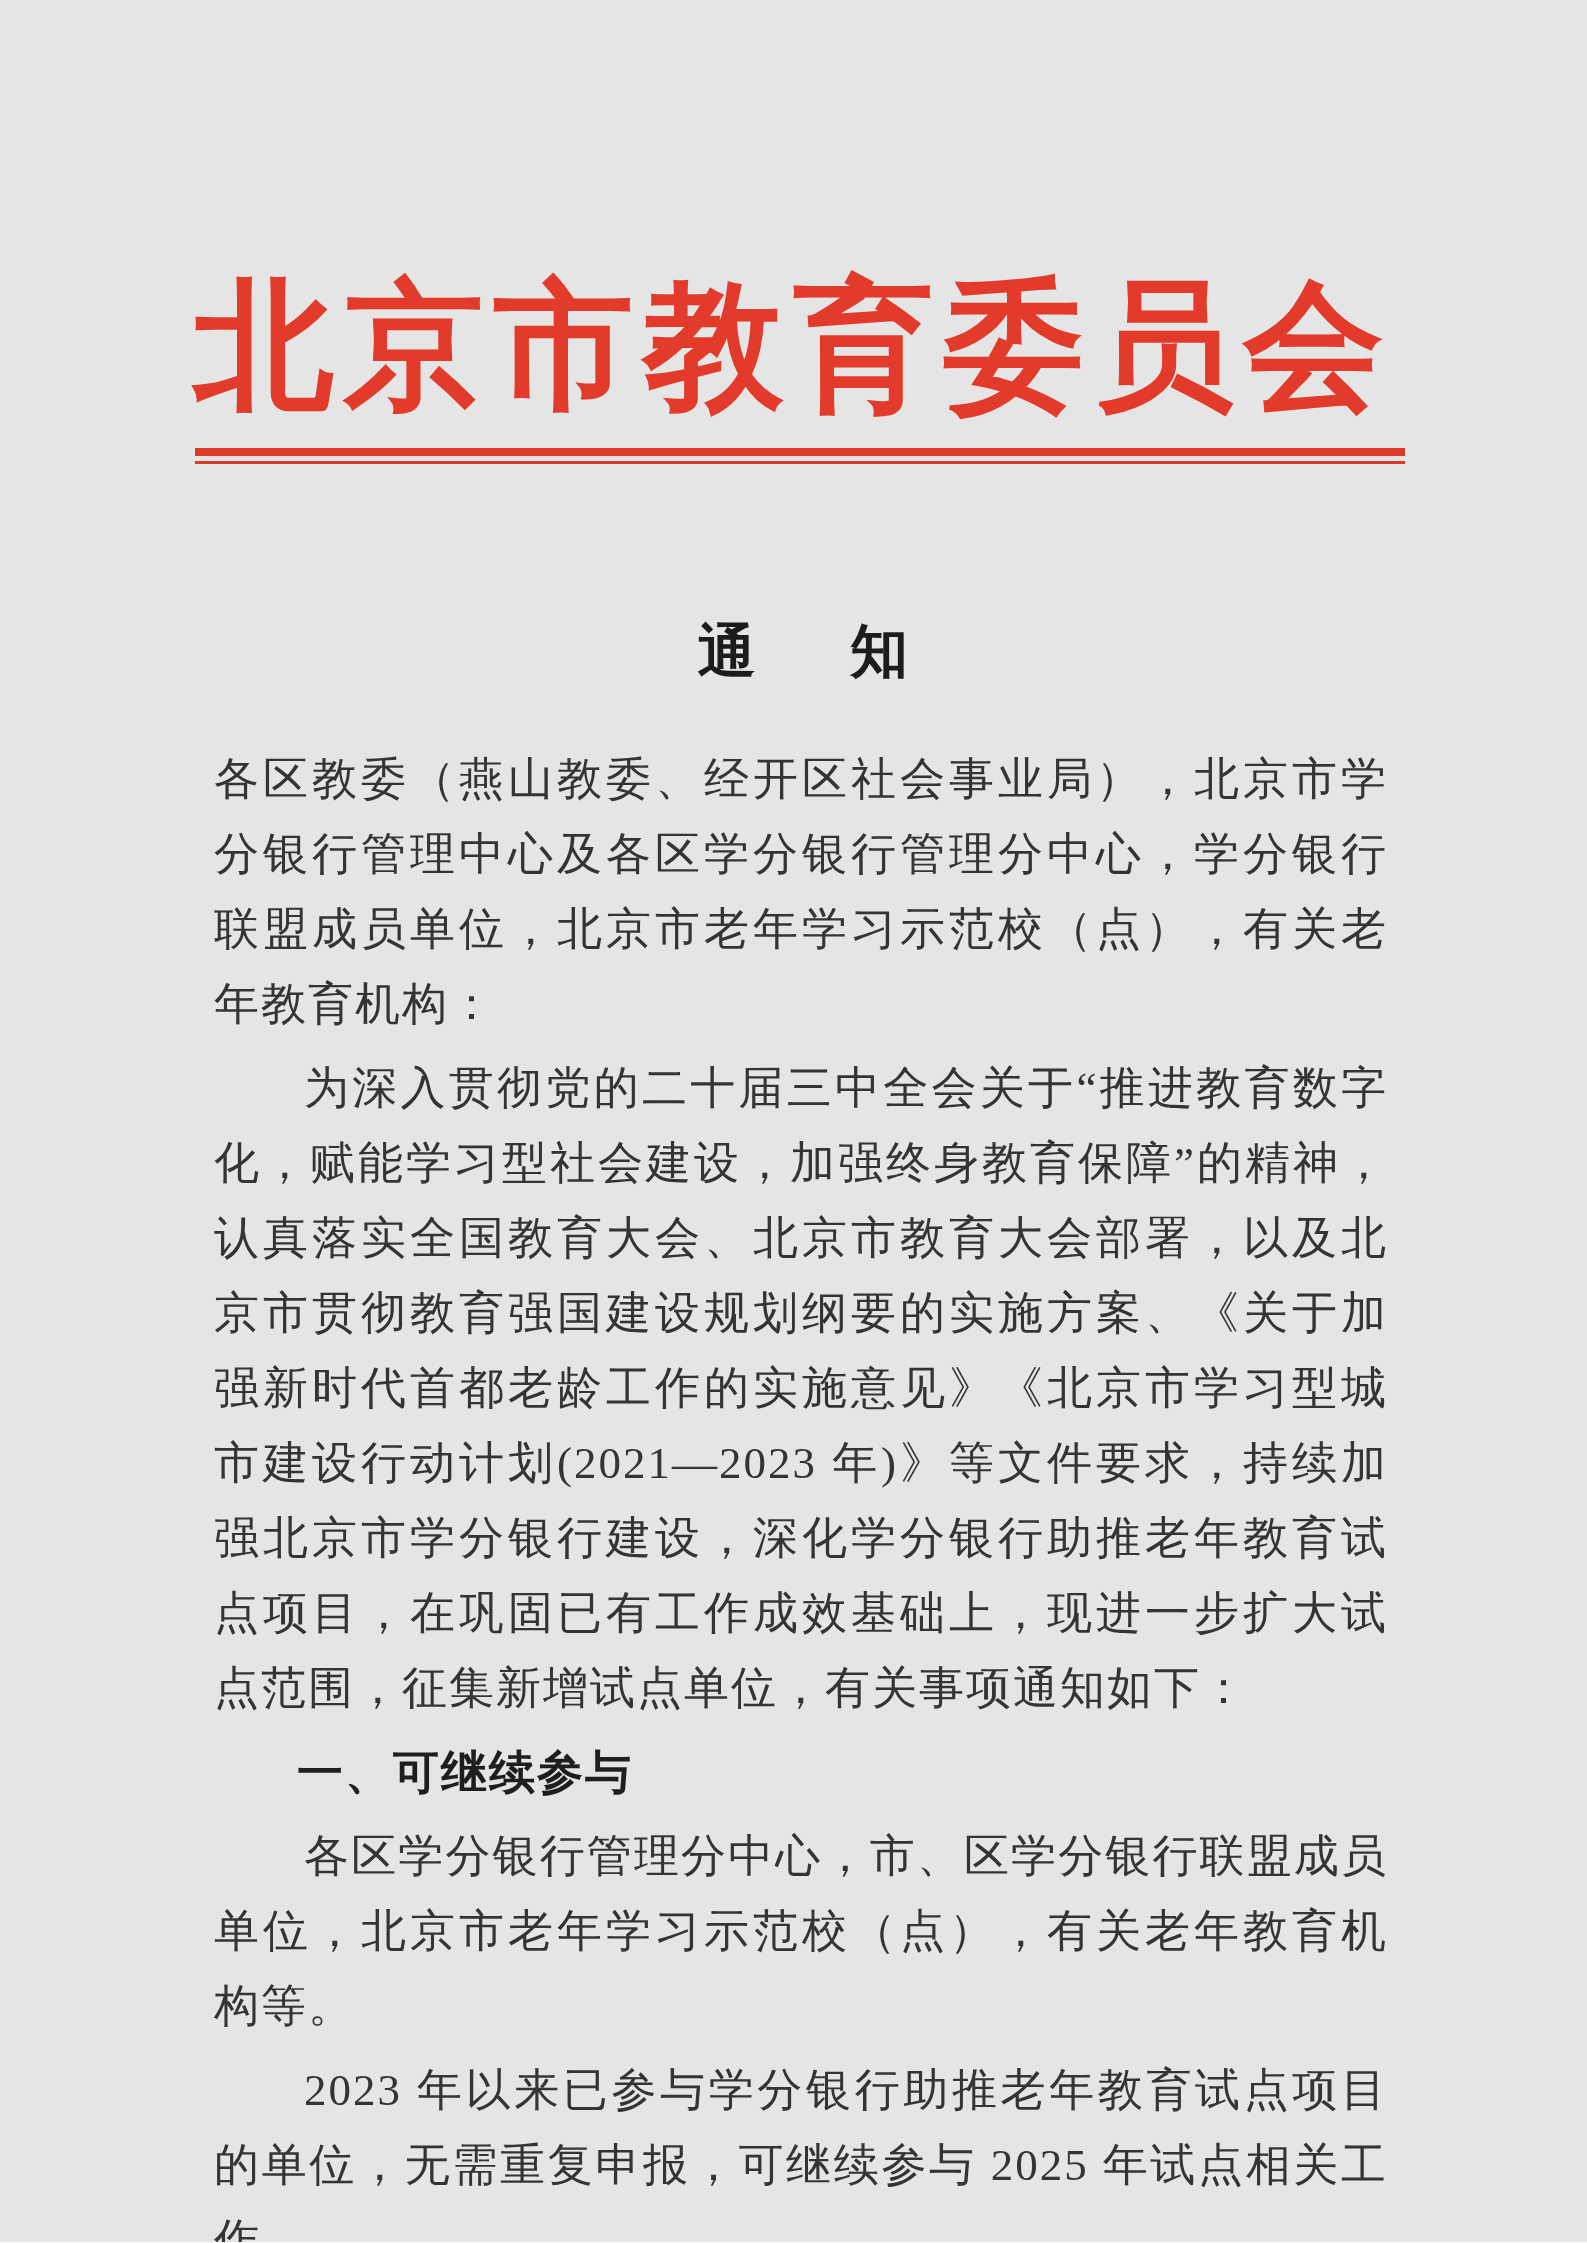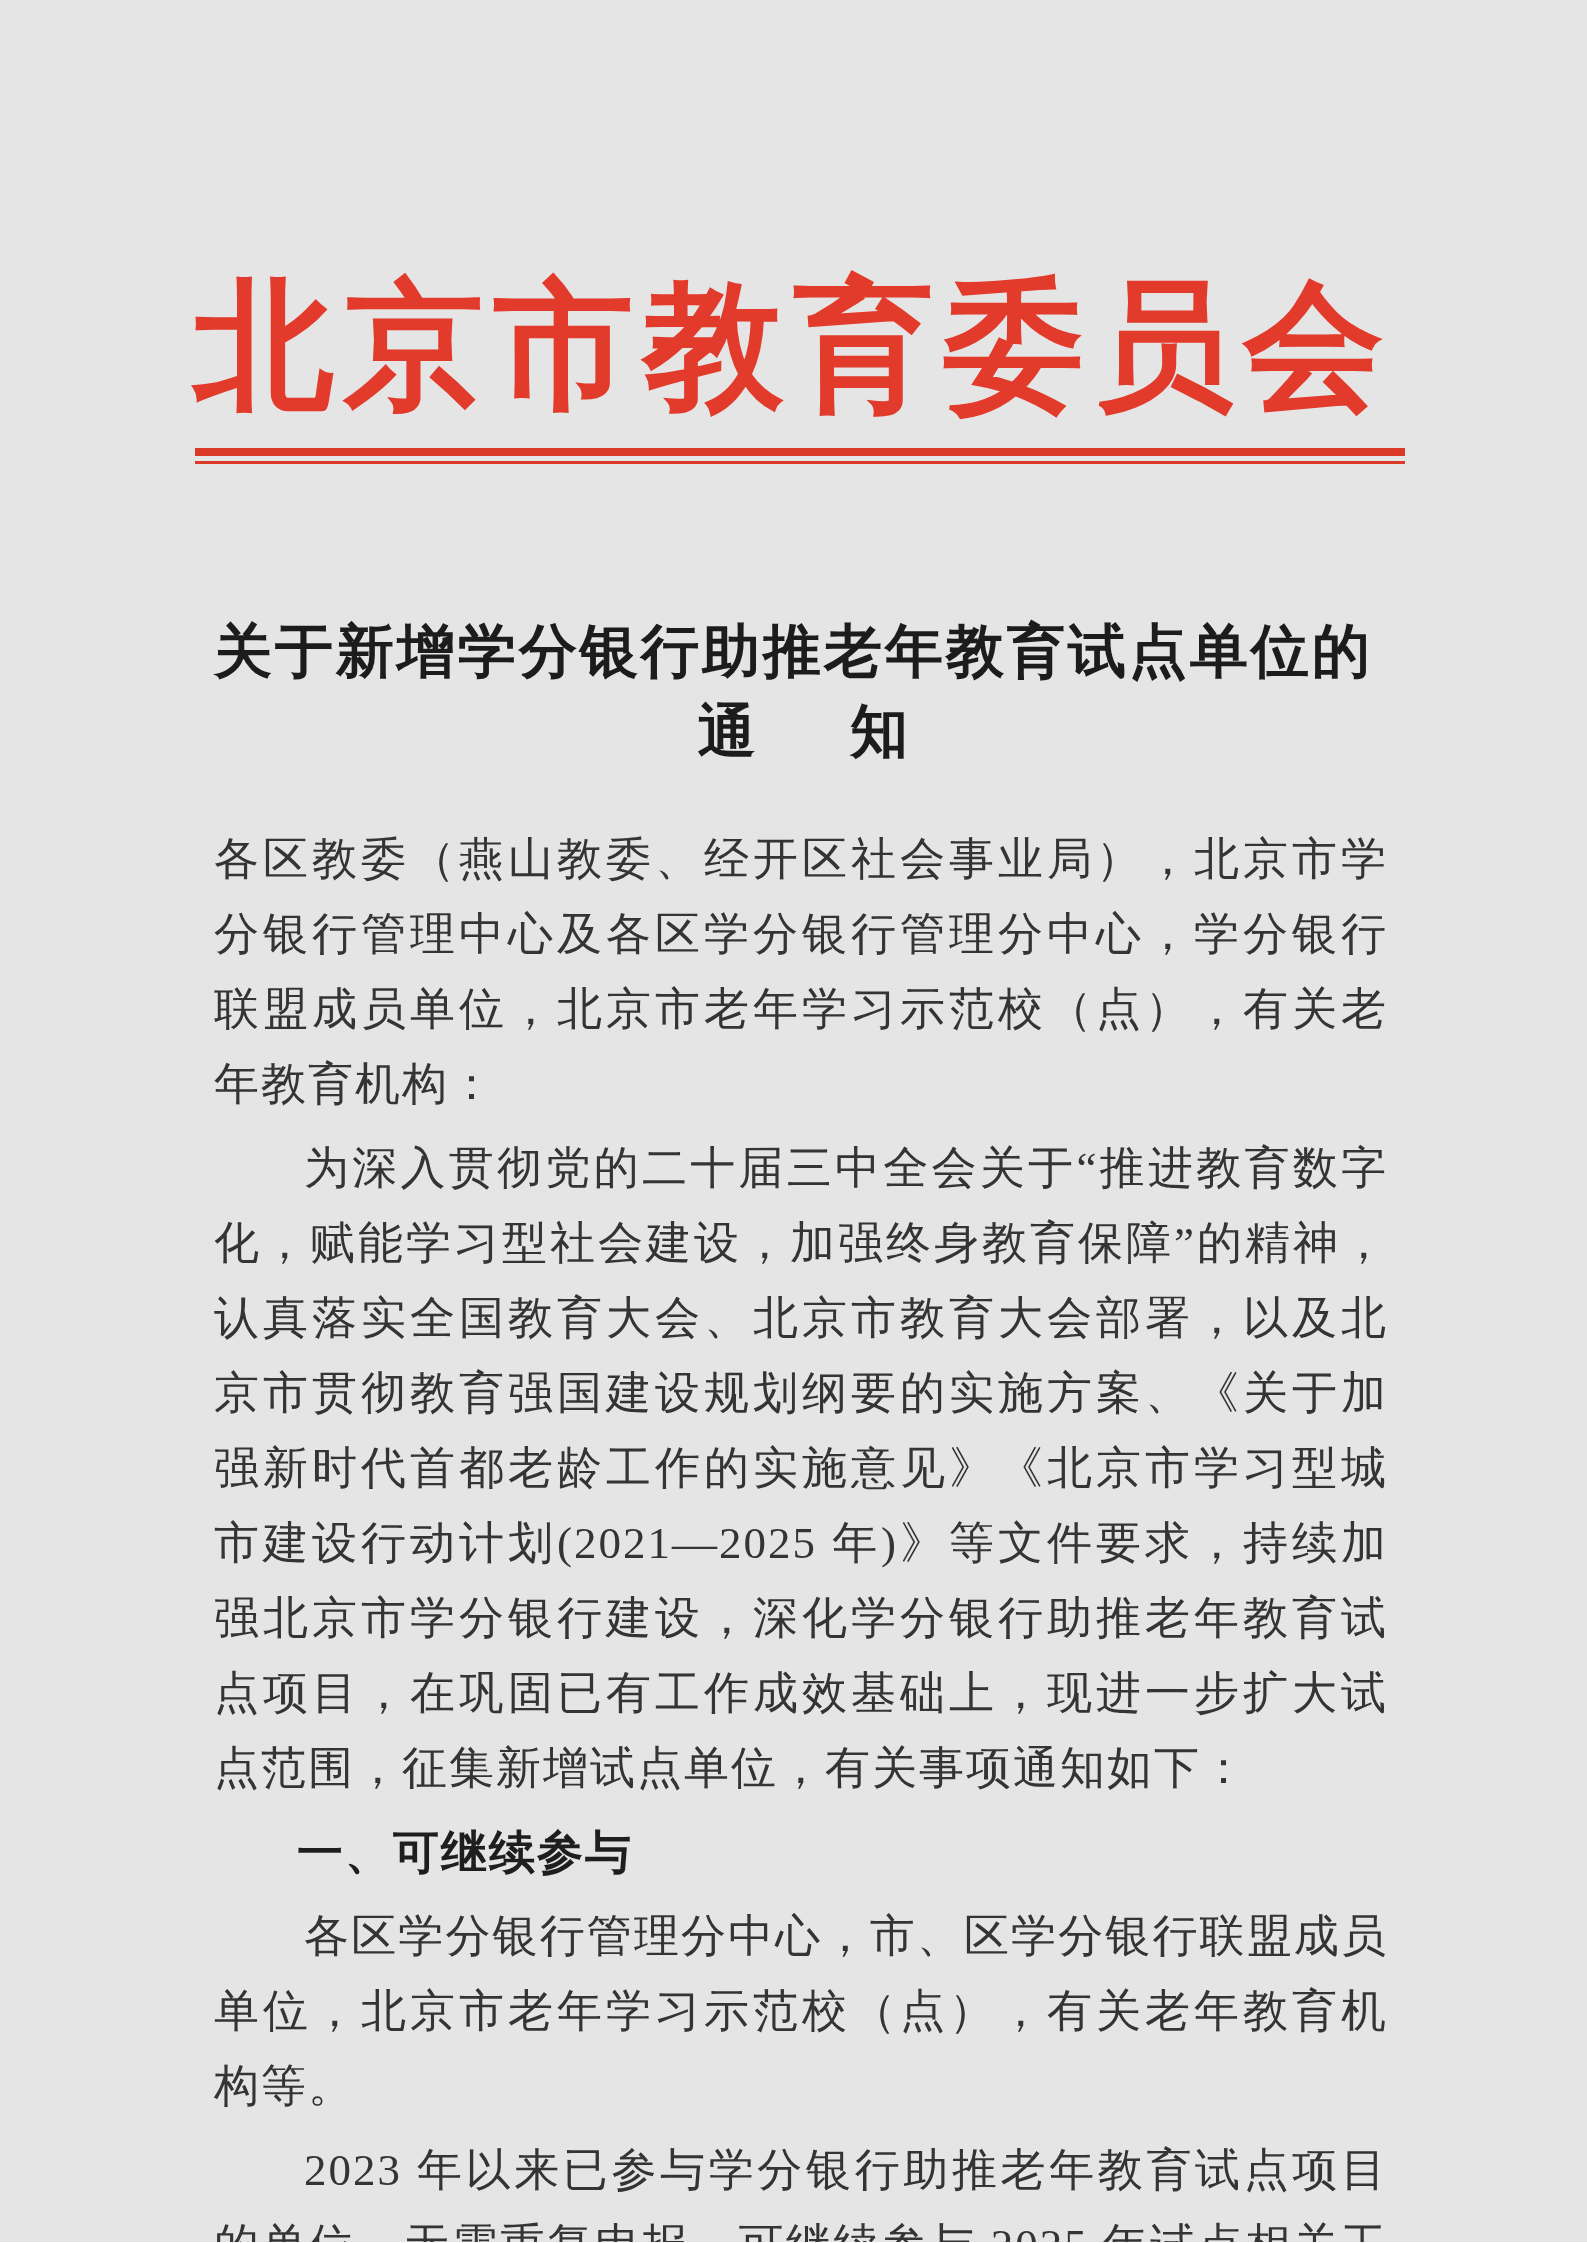--- a/index.html
+++ b/index.html
@@ -77,25 +77,24 @@
 <div class="page">
 
   <h1 class="org-name">北京市教育委员会</h1>
 
   <div class="rule-wrap">
     <div class="rule-thick"></div>
     <div class="rule-thin"></div>
   </div>
 
   <div class="doc-title">
-    <div class="line1">关于新增学分银行助推老年教育试点单位的</div>
     <div class="line2">通 知</div>
   </div>
 
   <div class="body-text">
     <p>各区教委（燕山教委、经开区社会事业局），北京市学分银行管理中心及各区学分银行管理分中心，学分银行联盟成员单位，北京市老年学习示范校（点），有关老年教育机构：</p>
-    <p class="indent">为深入贯彻党的二十届三中全会关于“推进教育数字化，赋能学习型社会建设，加强终身教育保障”的精神，认真落实全国教育大会、北京市教育大会部署，以及北京市贯彻教育强国建设规划纲要的实施方案、《关于加强新时代首都老龄工作的实施意见》《北京市学习型城市建设行动计划(2021—2025 年)》等文件要求，持续加强北京市学分银行建设，深化学分银行助推老年教育试点项目，在巩固已有工作成效基础上，现进一步扩大试点范围，征集新增试点单位，有关事项通知如下：</p>
+    <p class="indent">为深入贯彻党的二十届三中全会关于“推进教育数字化，赋能学习型社会建设，加强终身教育保障”的精神，认真落实全国教育大会、北京市教育大会部署，以及北京市贯彻教育强国建设规划纲要的实施方案、《关于加强新时代首都老龄工作的实施意见》《北京市学习型城市建设行动计划(2021—2023 年)》等文件要求，持续加强北京市学分银行建设，深化学分银行助推老年教育试点项目，在巩固已有工作成效基础上，现进一步扩大试点范围，征集新增试点单位，有关事项通知如下：</p>
     <h2 class="section-heading">一、可继续参与</h2>
     <p class="indent">各区学分银行管理分中心，市、区学分银行联盟成员单位，北京市老年学习示范校（点），有关老年教育机构等。</p>
     <p class="indent">2023 年以来已参与学分银行助推老年教育试点项目的单位，无需重复申报，可继续参与 2025 年试点相关工作。</p>
   </div>
 
 </div>
 
 </body></html>

